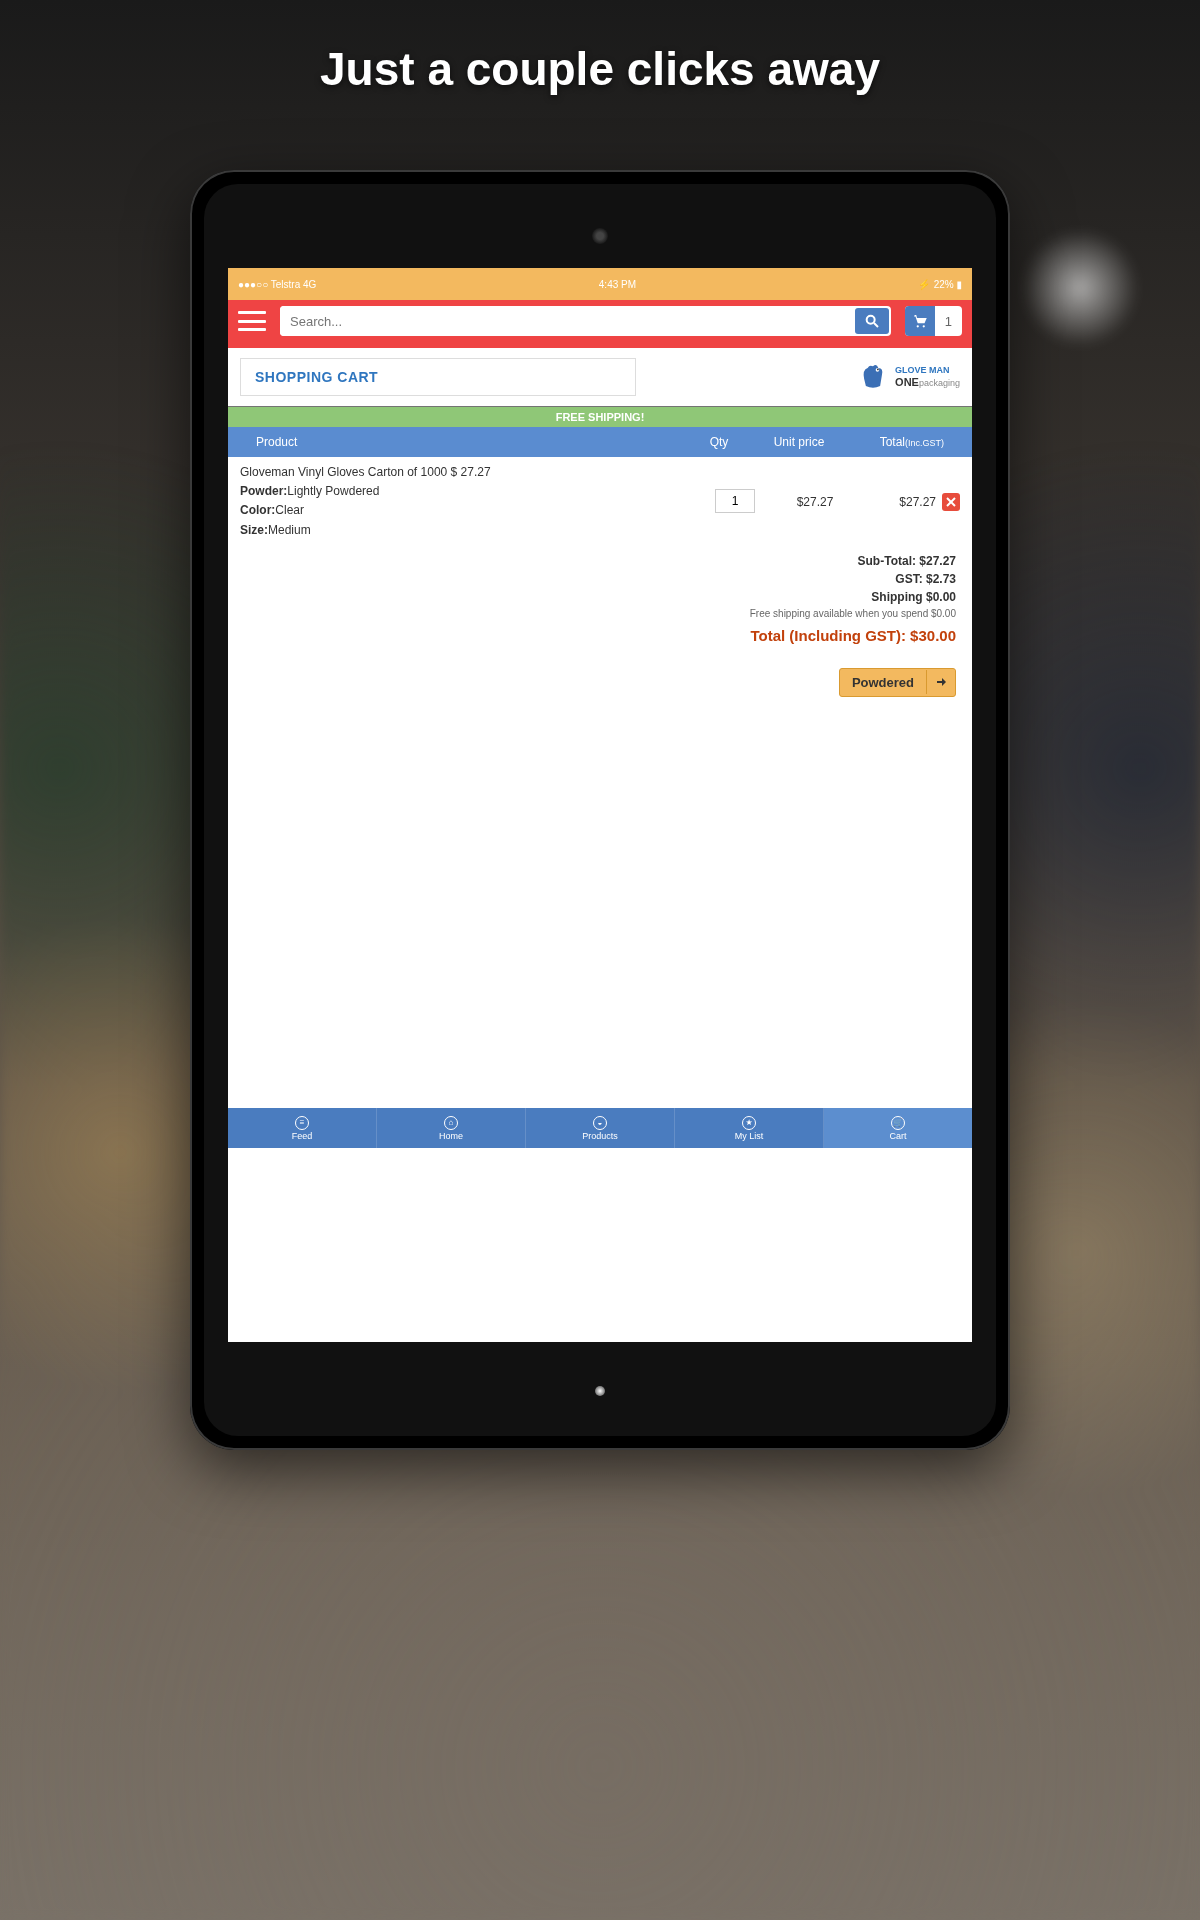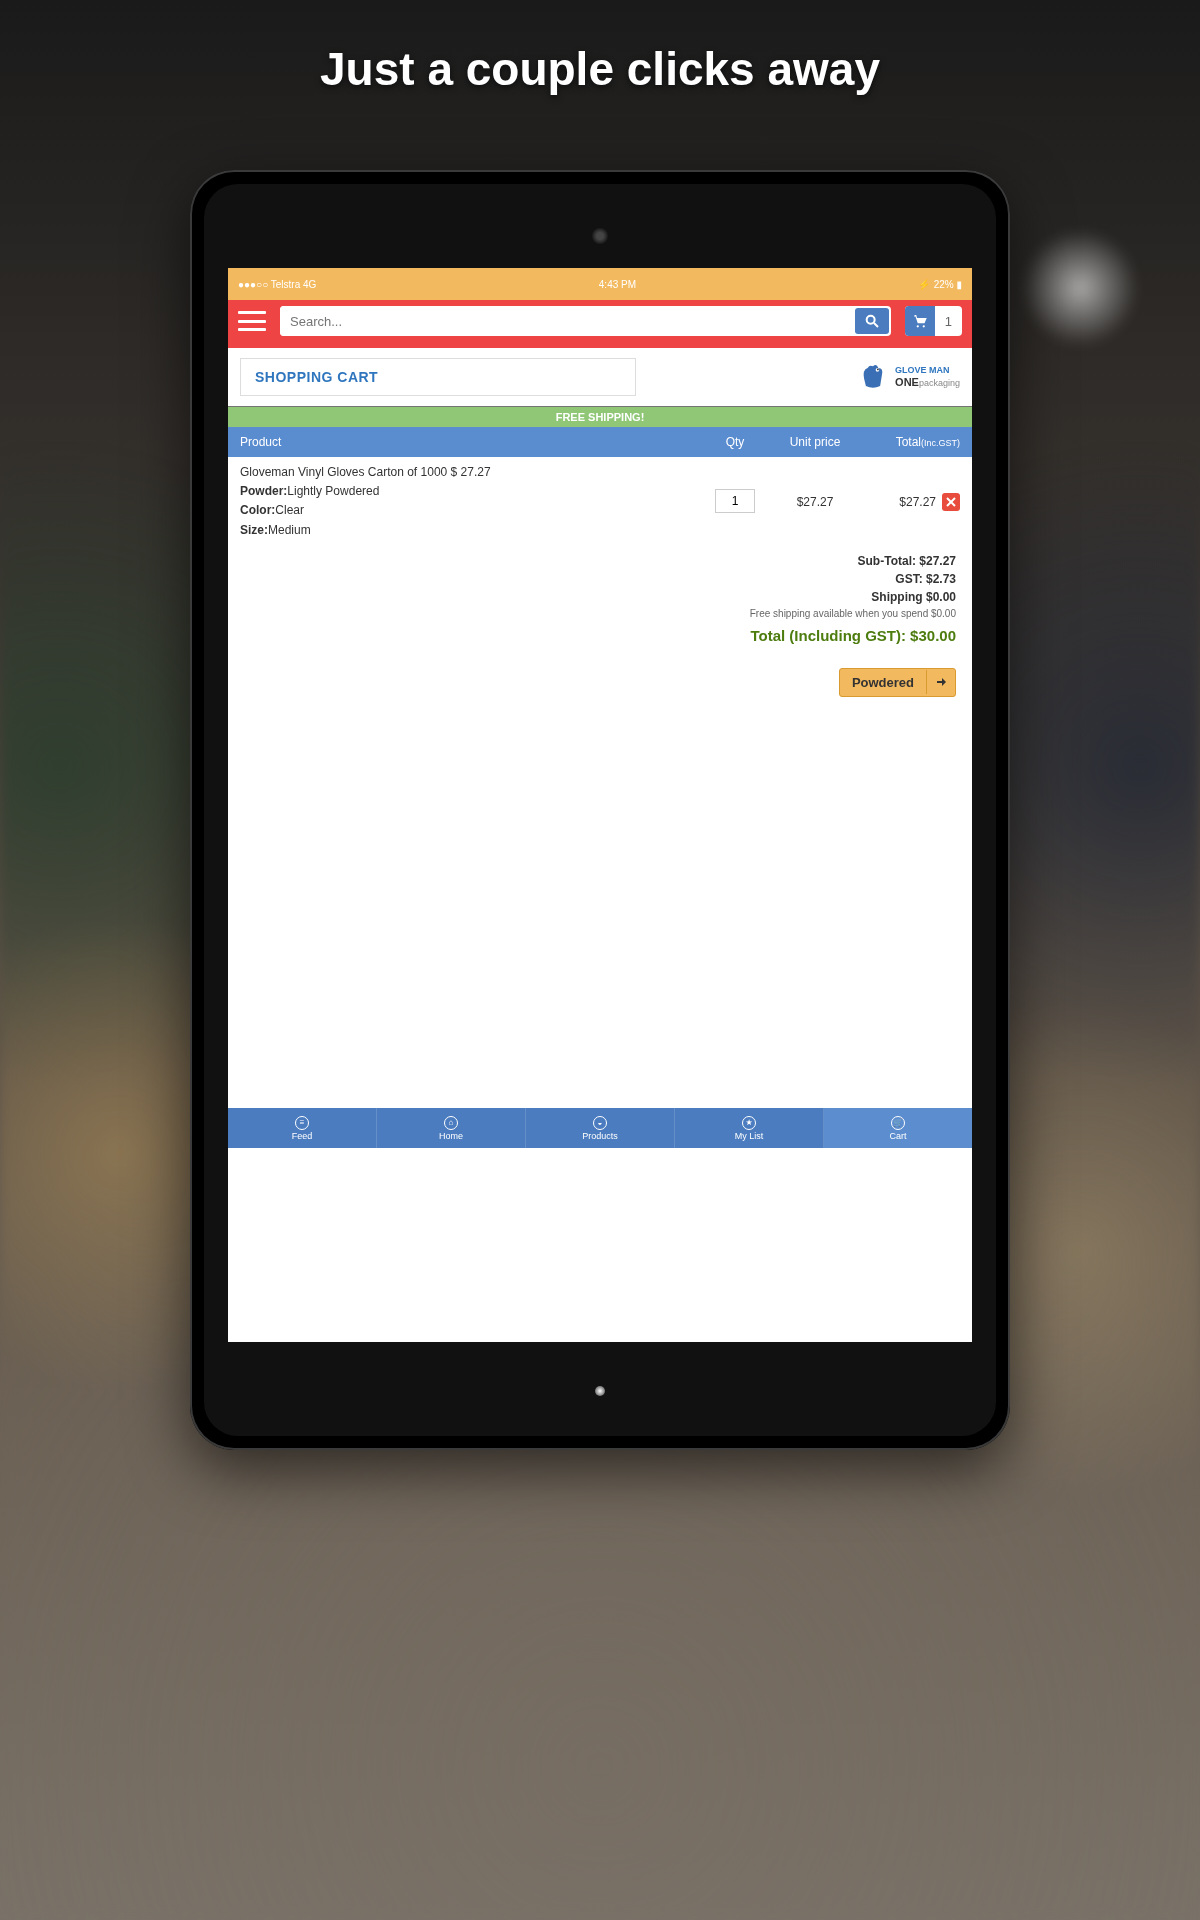--- a/index.html
+++ b/index.html
@@ -188,21 +188,21 @@
     font-size:11px;
     font-weight:bold;
     padding:4px 0;
   }
   
   .thead {
     background:#5a8cd0;
     color:#fff;
     display:flex;
     font-size:12px;
-    padding:8px 12px;
+    padding:8px 28px;
     justify-content:space-between;
   }
   .col-prod { flex:1; }
   .col-qty { width:70px; text-align:center; }
   .col-unit { width:90px; text-align:center; }
   .col-total { width:100px; text-align:right; }
   .col-total small { font-size:9px; }
   
   .trow {
     display:flex;
@@ -233,21 +233,21 @@
   .totals {
     text-align:right;
     padding: 6px 16px 0 16px;
     font-size:12px;
     line-height:1.5;
   }
   .totals .note { font-size:10px; color:#666; }
   .grand-total {
     text-align:right;
     padding: 6px 16px;
-    color:#4d7c0f;
+    color:#c2410c;
     font-weight:bold;
     font-size:15px;
   }
   
   .checkout-wrap { text-align:right; padding: 18px 16px; }
   .checkout-btn {
     display:inline-flex;
     align-items:center;
     background:#f3b95f;
     border:1px solid #d99a30;

